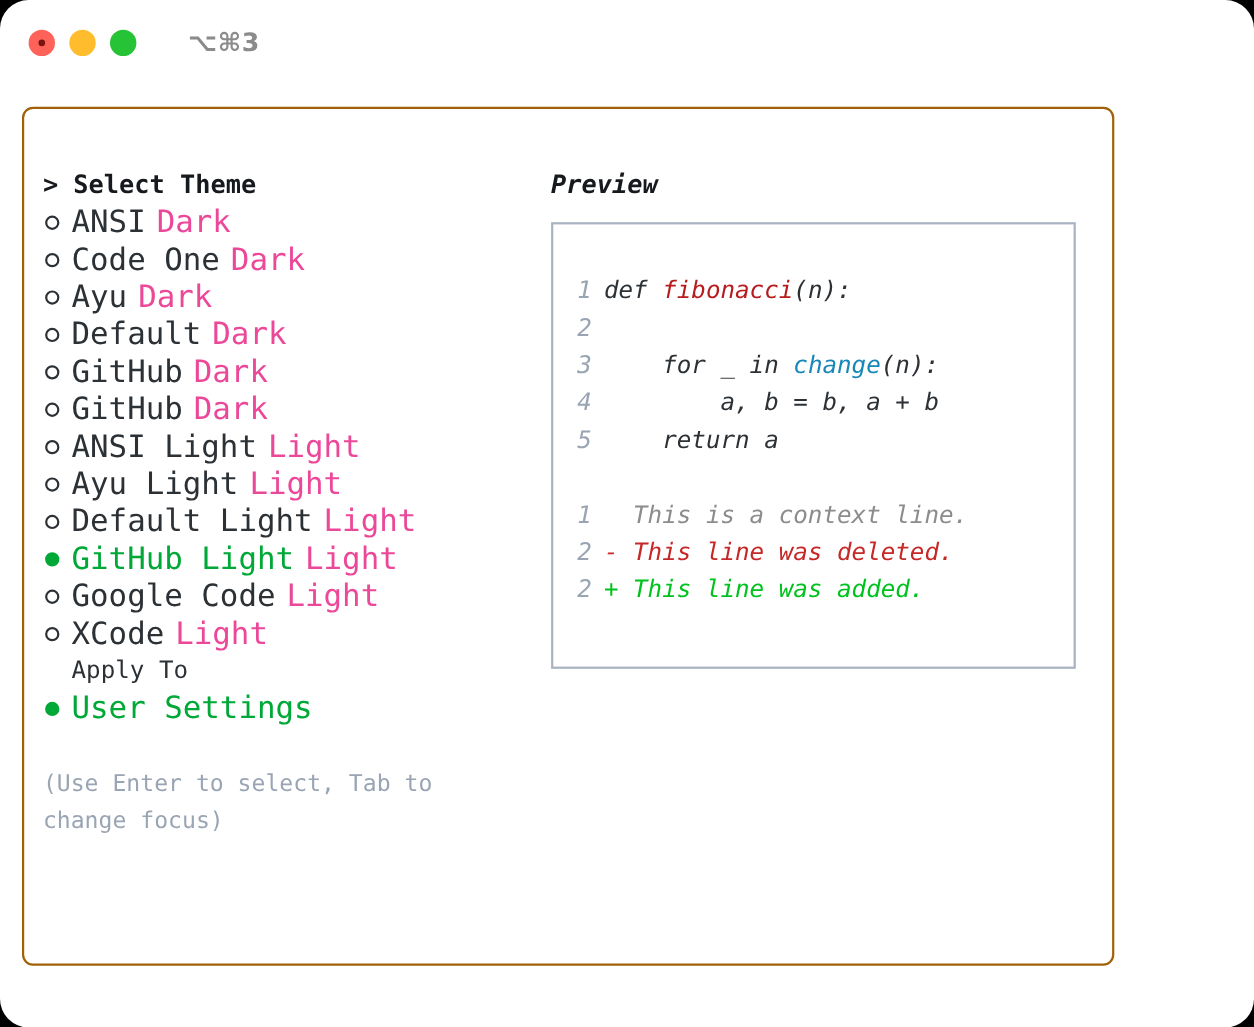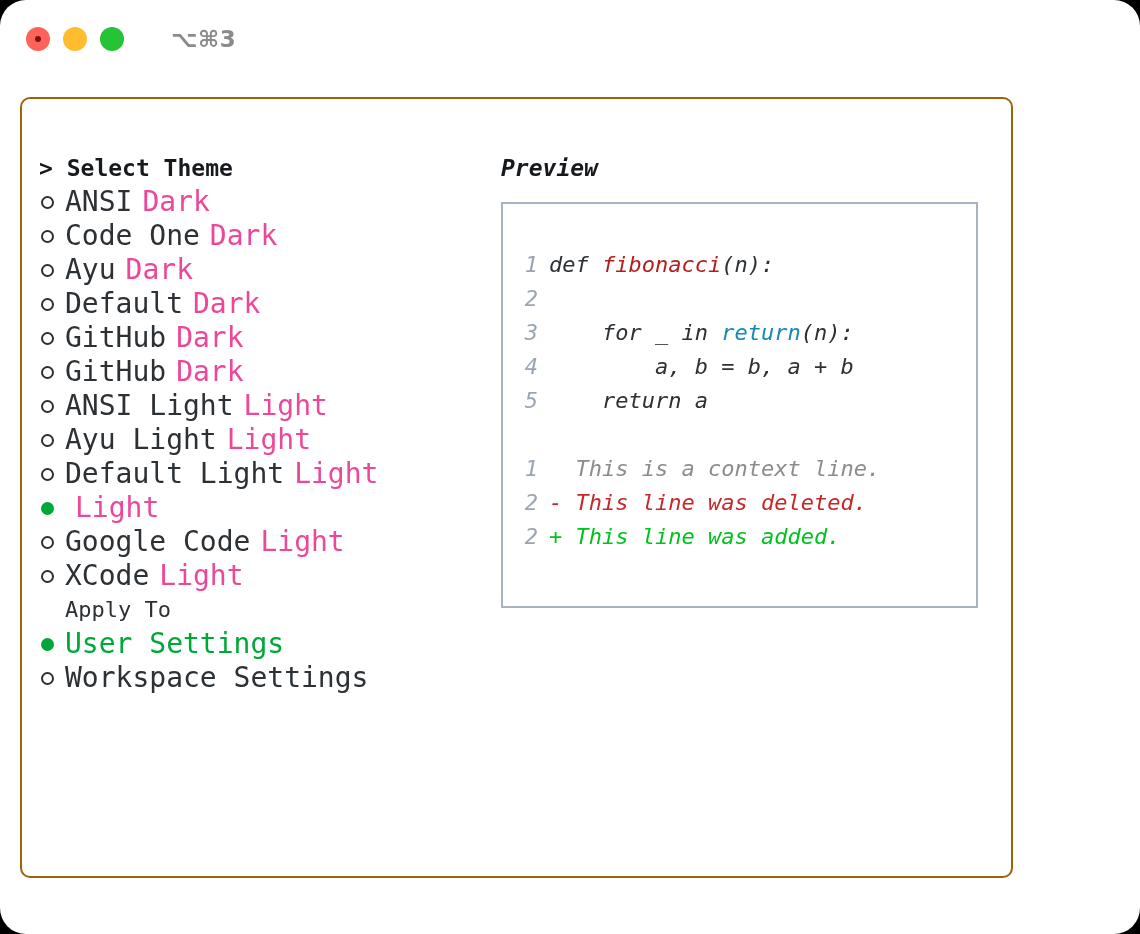--- a/index.html
+++ b/index.html
@@ -237,43 +237,43 @@
         <div class="opt-list" id="theme-list">
             <div class="opt"><span class="bullet"><span class="bullet-dot off"></span></span><span class="opt-label">ANSI</span><span class="opt-tag">Dark</span></div>
             <div class="opt"><span class="bullet"><span class="bullet-dot off"></span></span><span class="opt-label">Code One</span><span class="opt-tag">Dark</span></div>
             <div class="opt"><span class="bullet"><span class="bullet-dot off"></span></span><span class="opt-label">Ayu</span><span class="opt-tag">Dark</span></div>
             <div class="opt"><span class="bullet"><span class="bullet-dot off"></span></span><span class="opt-label">Default</span><span class="opt-tag">Dark</span></div>
             <div class="opt"><span class="bullet"><span class="bullet-dot off"></span></span><span class="opt-label">GitHub</span><span class="opt-tag">Dark</span></div>
             <div class="opt"><span class="bullet"><span class="bullet-dot off"></span></span><span class="opt-label">GitHub</span><span class="opt-tag">Dark</span></div>
             <div class="opt"><span class="bullet"><span class="bullet-dot off"></span></span><span class="opt-label">ANSI Light</span><span class="opt-tag">Light</span></div>
             <div class="opt"><span class="bullet"><span class="bullet-dot off"></span></span><span class="opt-label">Ayu Light</span><span class="opt-tag">Light</span></div>
             <div class="opt"><span class="bullet"><span class="bullet-dot off"></span></span><span class="opt-label">Default Light</span><span class="opt-tag">Light</span></div>
-            <div class="opt selected"><span class="bullet"><span class="bullet-dot on"></span></span><span class="opt-tag">Light</span></div>
+            <div class="opt selected"><span class="bullet"><span class="bullet-dot on"></span></span><span class="opt-label">GitHub Light</span><span class="opt-tag">Light</span></div>
             <div class="opt"><span class="bullet"><span class="bullet-dot off"></span></span><span class="opt-label">Google Code</span><span class="opt-tag">Light</span></div>
             <div class="opt"><span class="bullet"><span class="bullet-dot off"></span></span><span class="opt-label">XCode</span><span class="opt-tag">Light</span></div>
           </div>
 
         <div class="subsection">
           <div class="subsection-title">Apply To</div>
           <div class="opt-list" id="apply-list">
               <div class="opt selected"><span class="bullet"><span class="bullet-dot on"></span></span><span class="opt-label">User Settings</span></div>
-              <div class="opt"><span class="bullet"><span class="bullet-dot off"></span></span><span class="opt-label">Workspace Settings</span></div>
             </div>
         </div>
 
+        <div class="hint">(Use Enter to select, Tab to change focus)</div>
       </div>
 
       <div class="right-col">
         <div class="preview-title">Preview</div>
 
         <div class="codebox">
           <div class="code" id="code-area">
               <div class="code-line"><span class="lineno">1</span><span class="codetext"><span class="tok-plain">def </span><span class="tok-fn">fibonacci</span><span class="tok-plain">(n):</span></span></div>
               <div class="code-line"><span class="lineno">2</span></div>
-              <div class="code-line"><span class="lineno">3</span><span class="codetext"><span class="tok-plain">    for _ in </span><span class="tok-call">return</span><span class="tok-plain">(n):</span></span></div>
+              <div class="code-line"><span class="lineno">3</span><span class="codetext"><span class="tok-plain">    for _ in </span><span class="tok-call">change</span><span class="tok-plain">(n):</span></span></div>
               <div class="code-line"><span class="lineno">4</span><span class="codetext"><span class="tok-plain">        a, b = b, a + b</span></span></div>
               <div class="code-line"><span class="lineno">5</span><span class="codetext"><span class="tok-plain">    return a</span></span></div>
               <div class="spacer-line"></div>
               <div class="code-line"><span class="lineno">1</span><span class="diff-context">  This is a context line.</span></div>
               <div class="code-line"><span class="lineno">2</span><span class="diff-del">- This line was deleted.</span></div>
               <div class="code-line"><span class="lineno">2</span><span class="diff-add">+ This line was added.</span></div>
             </div>
         </div>
       </div>
 

